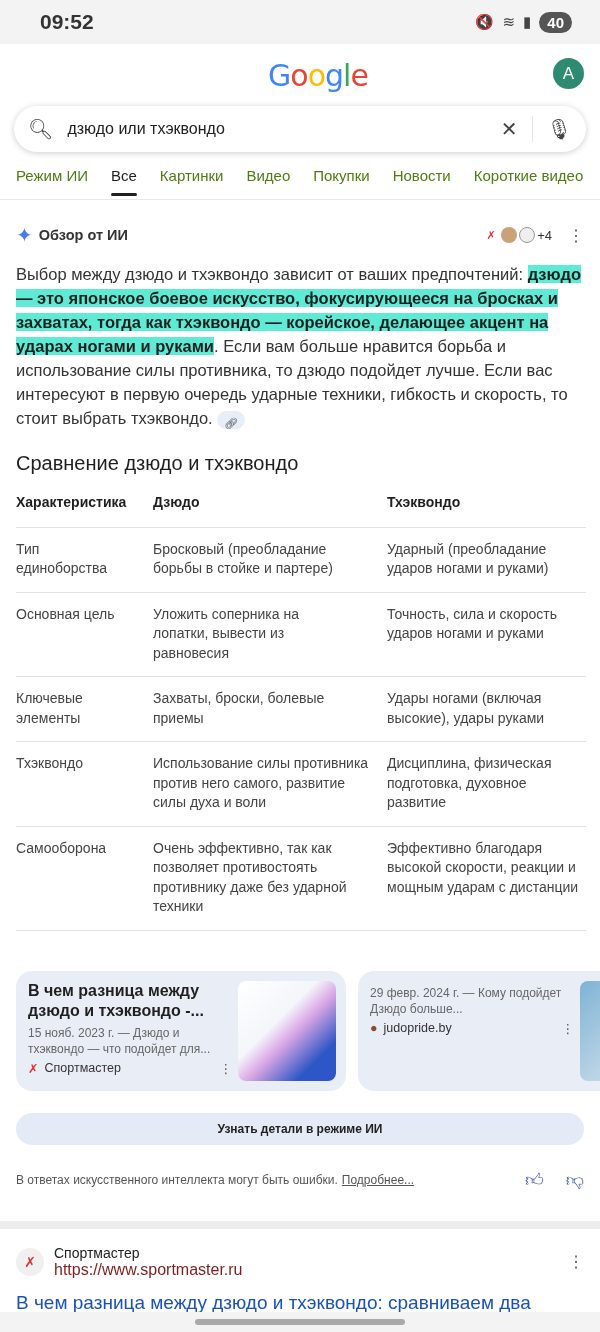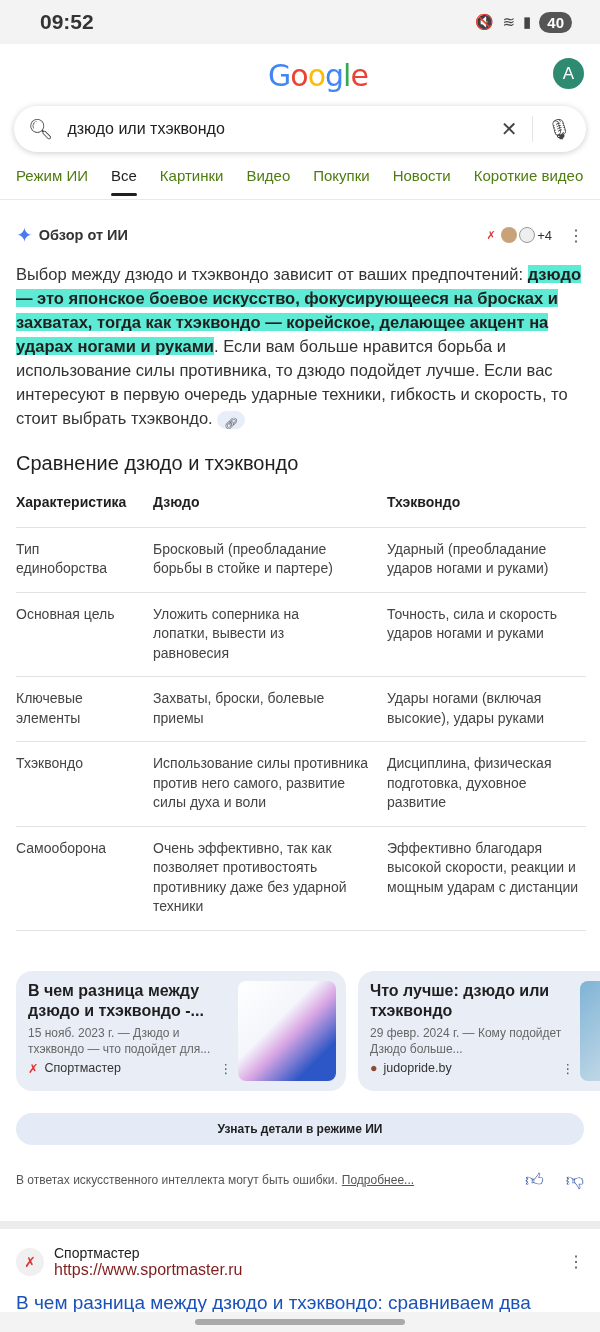--- a/index.html
+++ b/index.html
@@ -153,21 +153,20 @@
       <div class="card-src">
           <span style="color:#d33">✗</span>
           <span>Спортмастер</span>
           <span class="m">⋮</span>
         </div>
     </div>
     <div class="card-img"></div>
   </div>
   <div class="card">
     <div class="card-body">
-      <div class="card-title">Что лучше: дзюдо или тхэквондо</div>
       <div class="card-snip">29 февр. 2024 г. — Кому подойдет Дзюдо больше...</div>
       <div class="card-src">
           <span style="color:#8a4b2e">●</span>
           <span>judopride.by</span>
           <span class="m">⋮</span>
         </div>
     </div>
     <div class="card-img" style="background:linear-gradient(135deg,#7fb3d5,#e8eef2)"></div>
   </div>
 </div>

